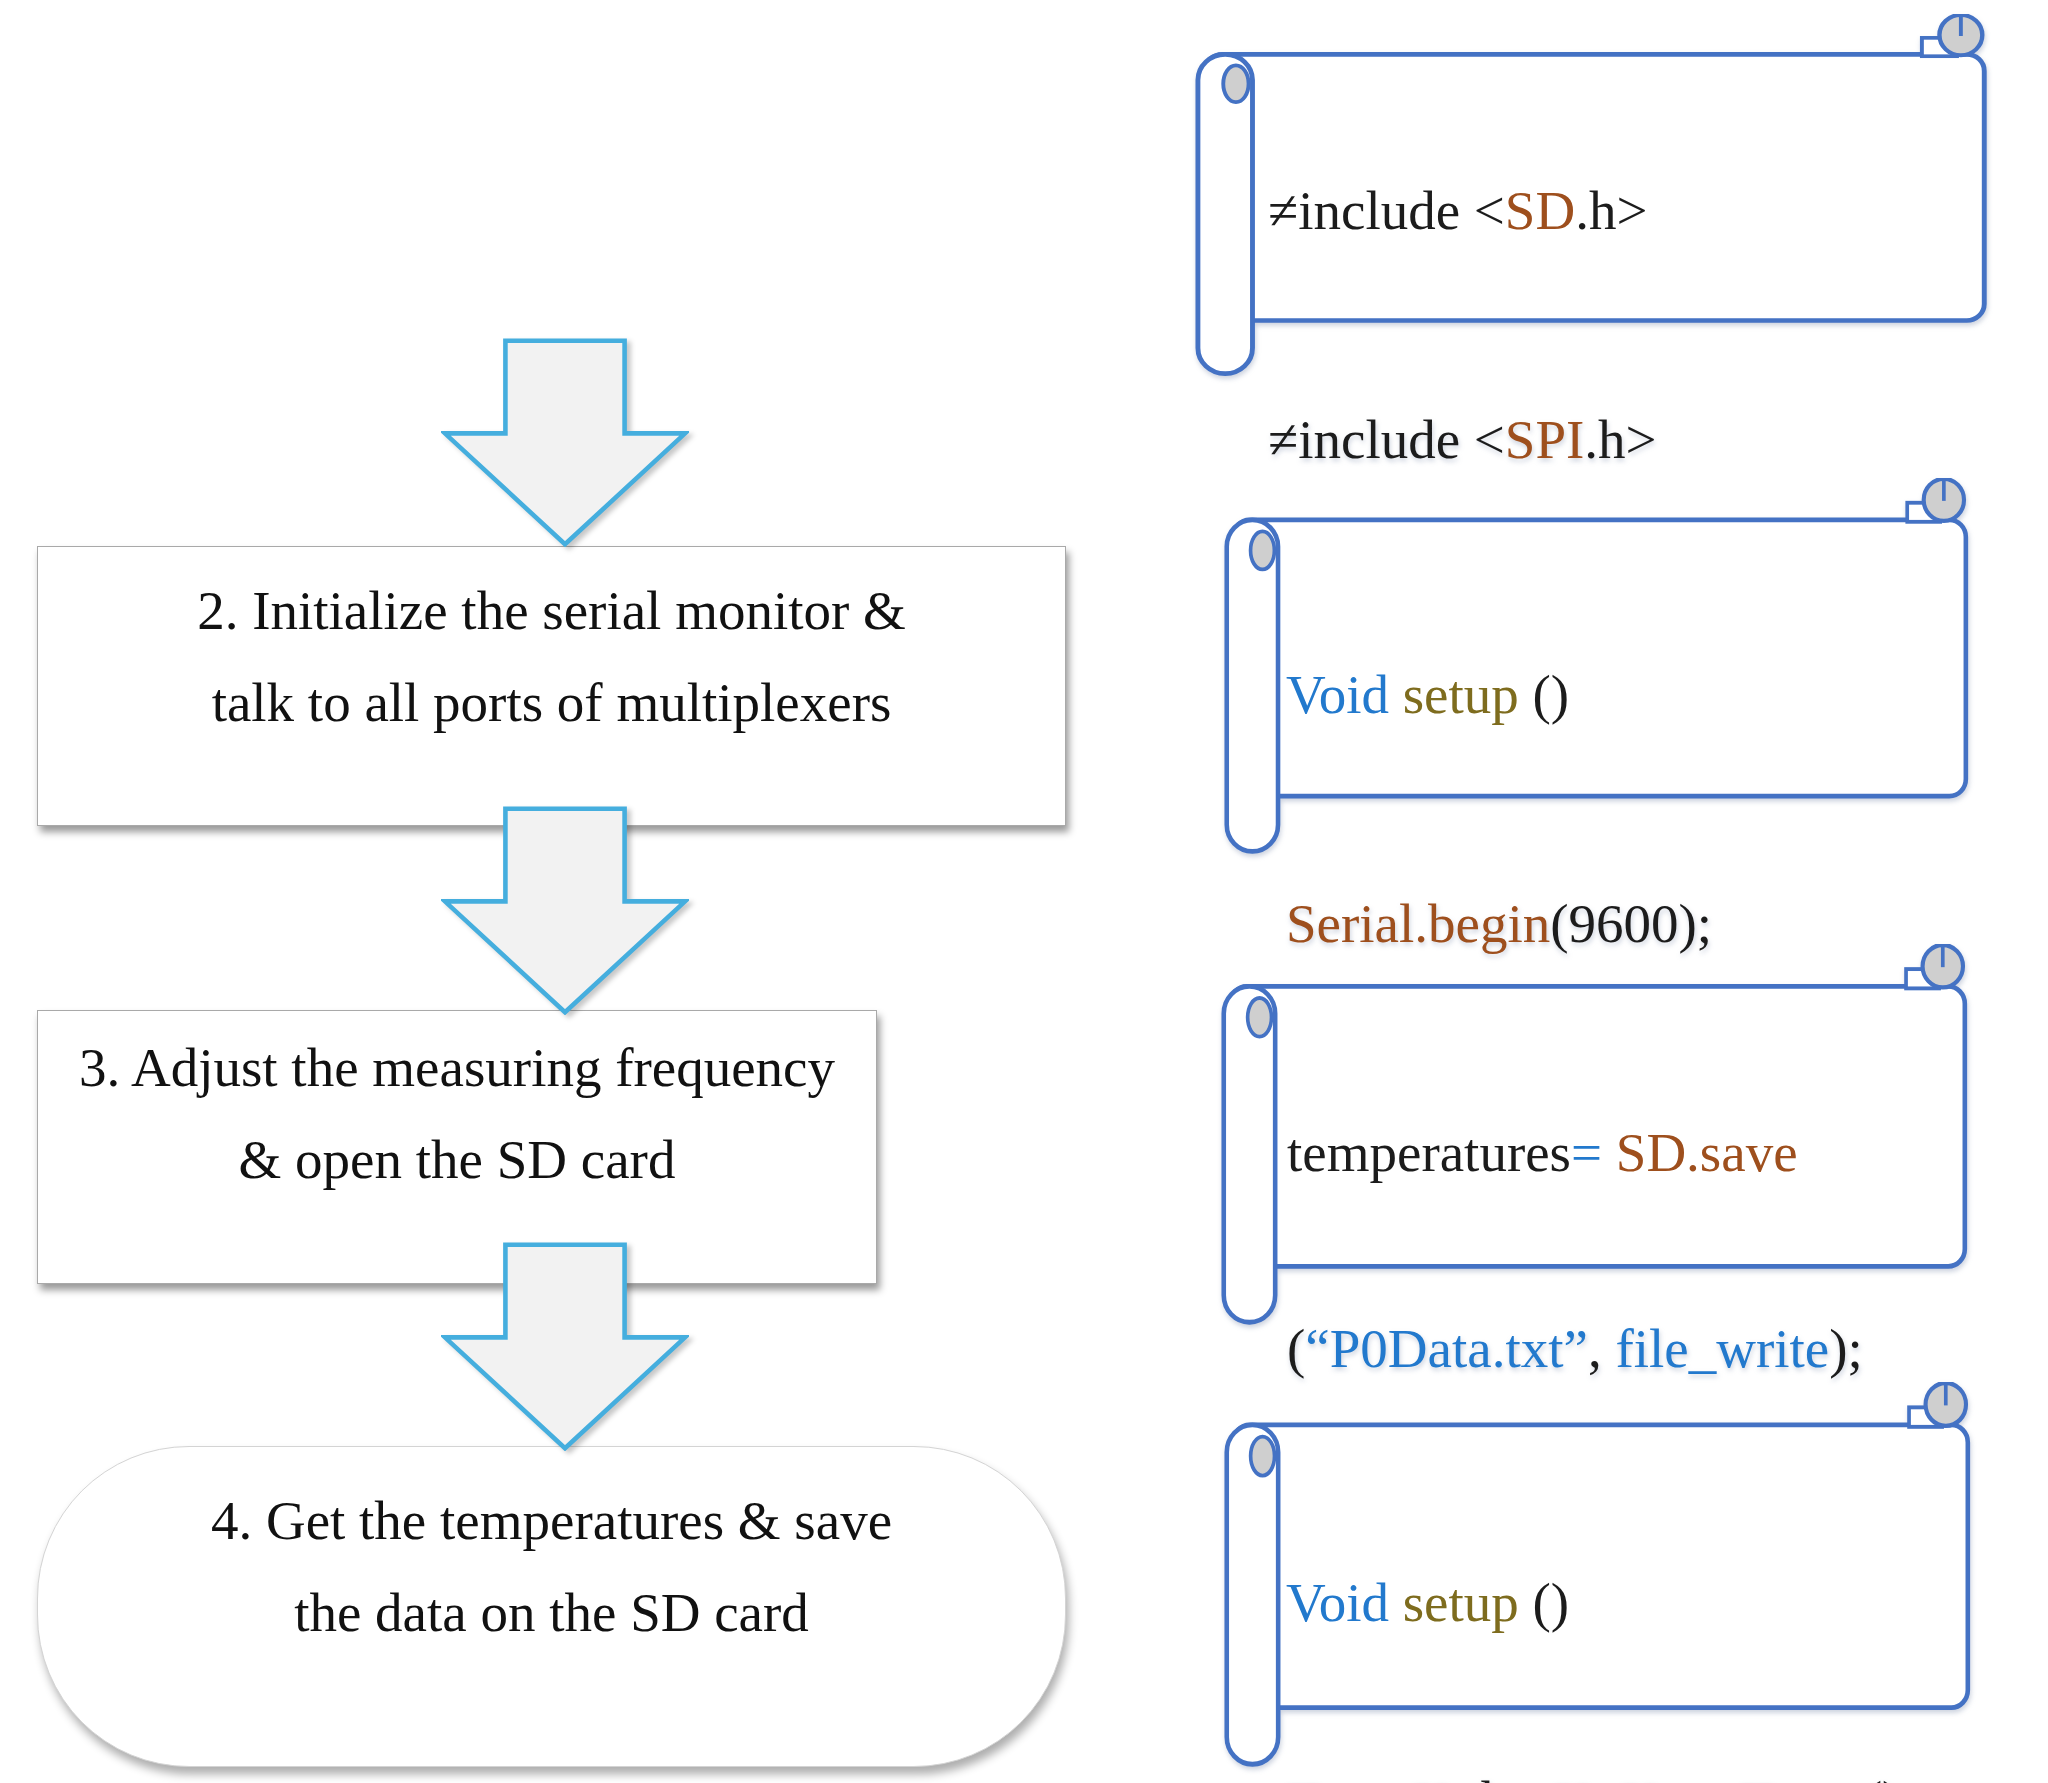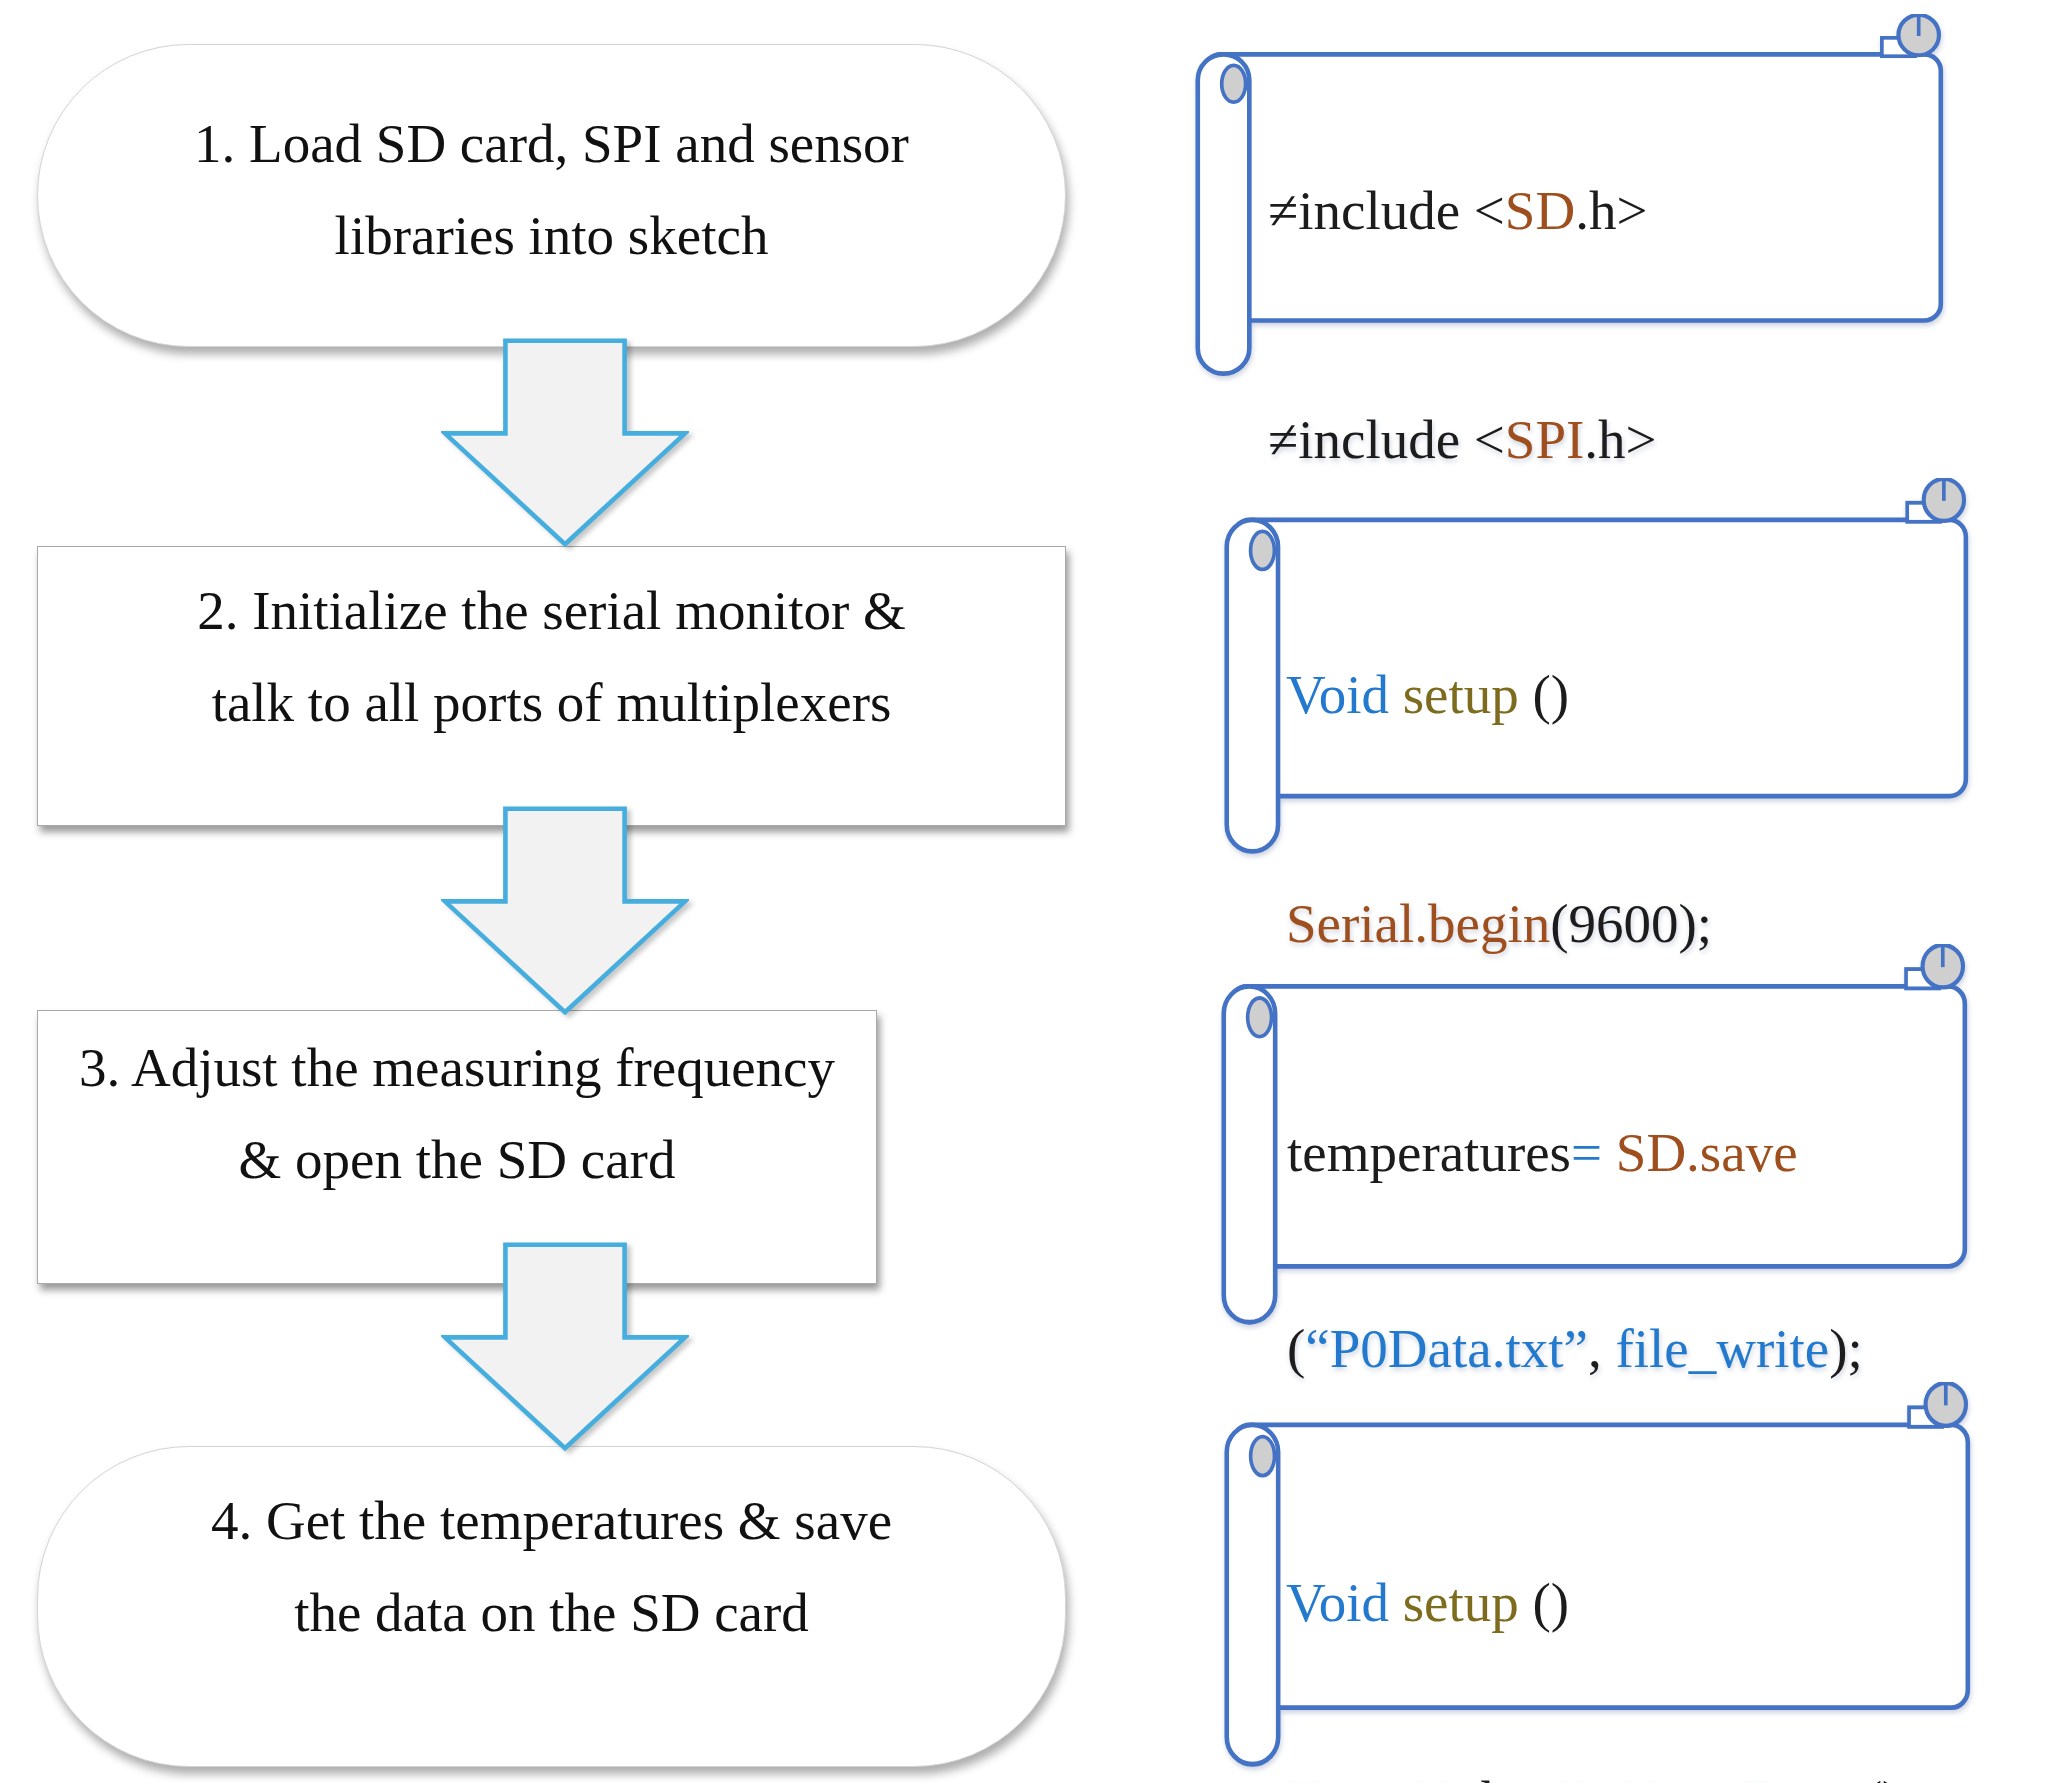--- a/index.html
+++ b/index.html
@@ -31,21 +31,21 @@
   }
   .a1{left:441px;top:338px;}
   .a2{left:441px;top:806px;}
   .a3{left:441px;top:1242px;}
   
   .scroll{
     position:absolute;
     filter:drop-shadow(1.8px 3.7px 2.8px rgba(90,110,150,.30));
   }
   .scroll-bg{position:absolute;left:0;top:0;width:100%;height:100%;}
-  .s1{left:1195px;top:13.8px;width:755px;height:367px;}
+  .s1{left:1195px;top:13.8px;width:755px;height:367px;padding-left:44px;}
   .s2{left:1224px;top:478px;width:751px;height:381px;}
   .s3{left:1221px;top:944px;width:753px;height:386px;}
   .s4{left:1224px;top:1382px;width:753px;height:390px;}
   .code{
     position:absolute;font-size:55px;color:#1c1c1c;white-space:pre;
   }
   .code-line{display:flex;align-items:center;}
   .s1 .code{left:73px;top:19px;width:670px;}
   .s1 .code-line{height:103px;}
   .s2 .code{left:62px;top:39px;width:680px;}
@@ -67,24 +67,20 @@
       <ellipse cx="42" cy="76" rx="13" ry="20" fill="#cfcfcf" stroke="#4472c4" stroke-width="4"></ellipse>
       <rect x="746" y="26" width="36" height="20" fill="#ffffff" stroke="#4472c4" stroke-width="4"></rect>
       <circle cx="786" cy="23" r="22" fill="#cfcfcf" stroke="#4472c4" stroke-width="4.5"></circle>
       <line x1="786" y1="2" x2="786" y2="24" stroke="#4472c4" stroke-width="4"></line>
     </g>
   </defs>
 </svg>
 
 <div class="canvas">
 
-  <div class="step stadium b1">
-    <div>1. Load SD card, SPI and sensor</div>
-    <div>libraries into sketch</div>
-  </div>
 
   <div class="step rectshape b2">
     <div>2. Initialize the serial monitor &amp;</div>
     <div>talk to all ports of multiplexers</div>
   </div>
 
   <div class="step rectshape b3">
     <div>3. Adjust the measuring frequency</div>
     <div>&amp; open the SD card</div>
   </div>

